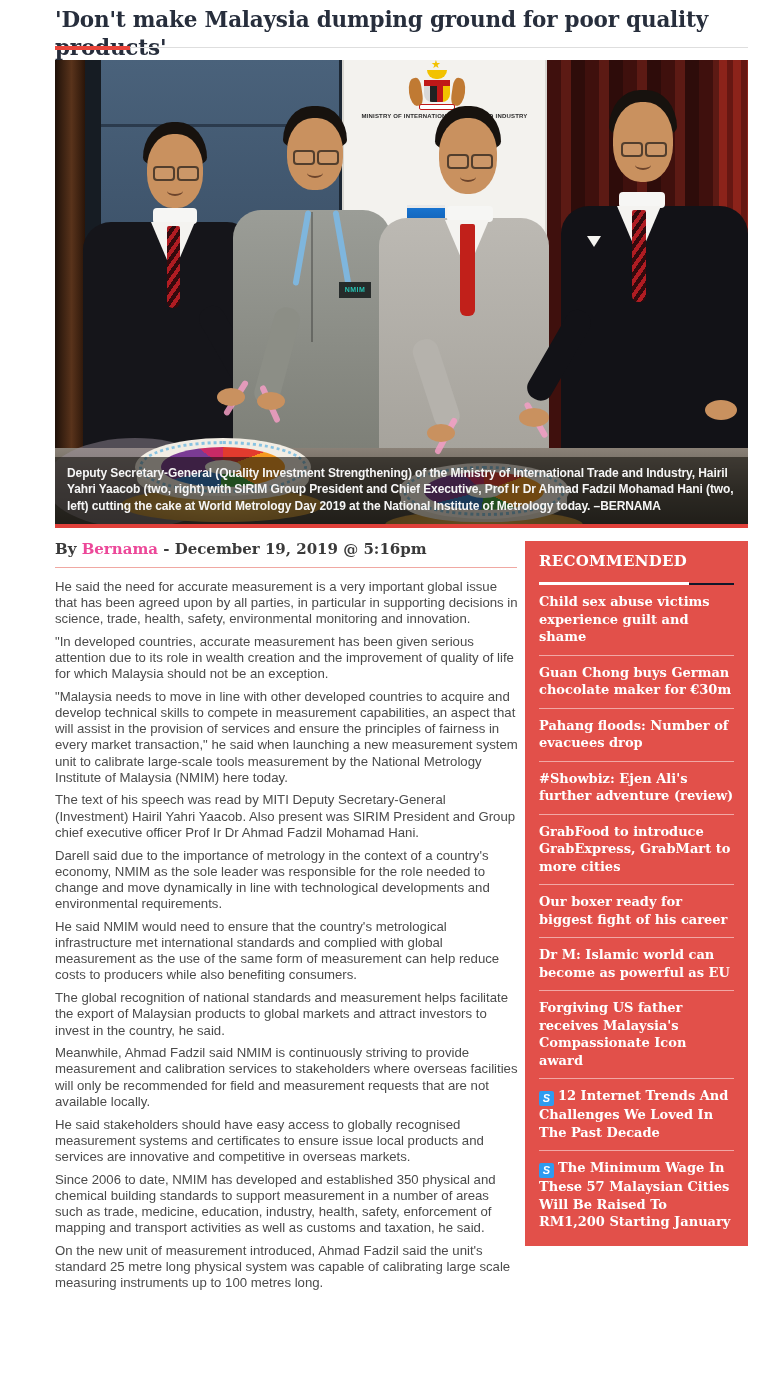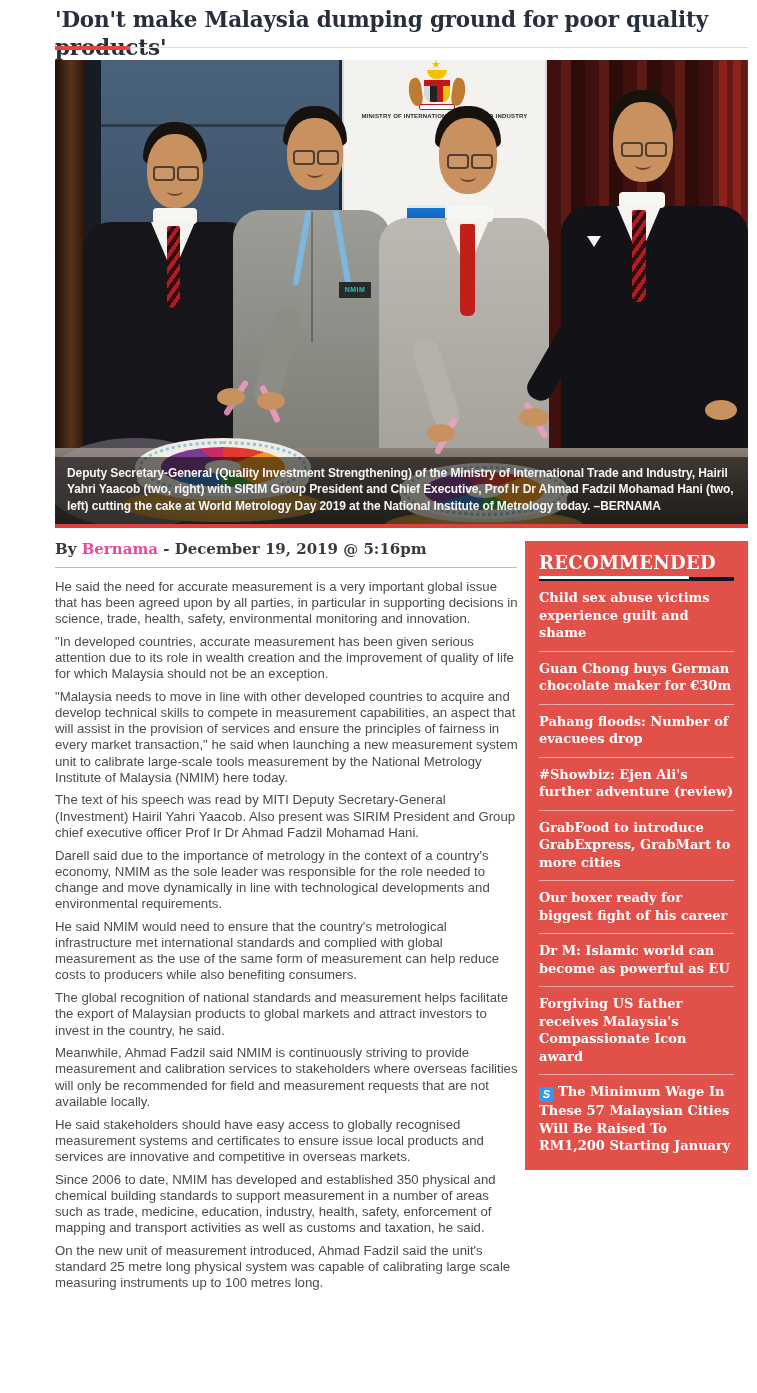--- a/index.html
+++ b/index.html
@@ -170,23 +170,23 @@
   .byline-rule { position:absolute; left:55px; top:567px; width:462px; height:0;
     border-top:1px solid #f0a8a2; }
 
   
   .article { position:absolute; left:55px; top:572px; width:464px; }
   .article p { font-size:13.2px; line-height:16.2px; color:#4b4b4b; margin:6.5px 0; }
 
   
   .recommended { position:absolute; left:525px; top:541px; width:223px;
     background:#e2504a; padding:11px 14px 6px; color:#ffffff; }
-  .rec-title { font-family:"DejaVu Serif", serif; font-weight:bold; font-size:18px;
-    letter-spacing:.3px; position:relative; padding-bottom:4px;
-    border-bottom:4px solid #0f172a; }
+  .rec-title { font-family:"DejaVu Serif", serif; font-weight:bold; font-size:15px;
+    letter-spacing:.3px; position:relative; padding-bottom:13px;
+    border-bottom:2px solid #0f172a; }
   .rec-title::after { content:""; position:absolute; left:0; bottom:-2px;
     width:150px; height:3px; background:#ffffff; }
   .rec-item { font-family:"DejaVu Serif", serif; font-weight:bold; font-size:13px;
     line-height:17.5px; padding:8px 0 9px; border-bottom:1px solid rgba(255,255,255,.5);
     cursor:pointer; }
   .rec-item:last-child { border-bottom:none; }
   .says-icon { display:inline-block; width:15px; height:15px; background:#2e9bf0;
     color:#fff; font-family:"Liberation Sans",sans-serif; font-style:italic;
     font-weight:bold; font-size:11px; line-height:15px; text-align:center;
     border-radius:2px; margin-right:4px; vertical-align:-2px; }
@@ -315,16 +315,17 @@
   <aside class="recommended">
     <div class="rec-title">RECOMMENDED</div>
     <div class="rec-item"><span>Child sex abuse victims experience guilt and shame</span></div>
     <div class="rec-item"><span>Guan Chong buys German chocolate maker for €30m</span></div>
     <div class="rec-item"><span>Pahang floods: Number of evacuees drop</span></div>
     <div class="rec-item"><span>#Showbiz: Ejen Ali's further adventure (review)</span></div>
     <div class="rec-item"><span>GrabFood to introduce GrabExpress, GrabMart to more cities</span></div>
     <div class="rec-item"><span>Our boxer ready for biggest fight of his career</span></div>
     <div class="rec-item"><span>Dr M: Islamic world can become as powerful as EU</span></div>
     <div class="rec-item"><span>Forgiving US father receives Malaysia's Compassionate Icon award</span></div>
+    <div class="rec-item"><span class="says-icon">S</span><span>12 Internet Trends And Challenges We Loved In The Past Decade</span></div>
     <div class="rec-item"><span class="says-icon">S</span><span>The Minimum Wage In These 57 Malaysian Cities Will Be Raised To RM1,200 Starting January</span></div>
   </aside>
 
 </div>
 
 </body></html>

